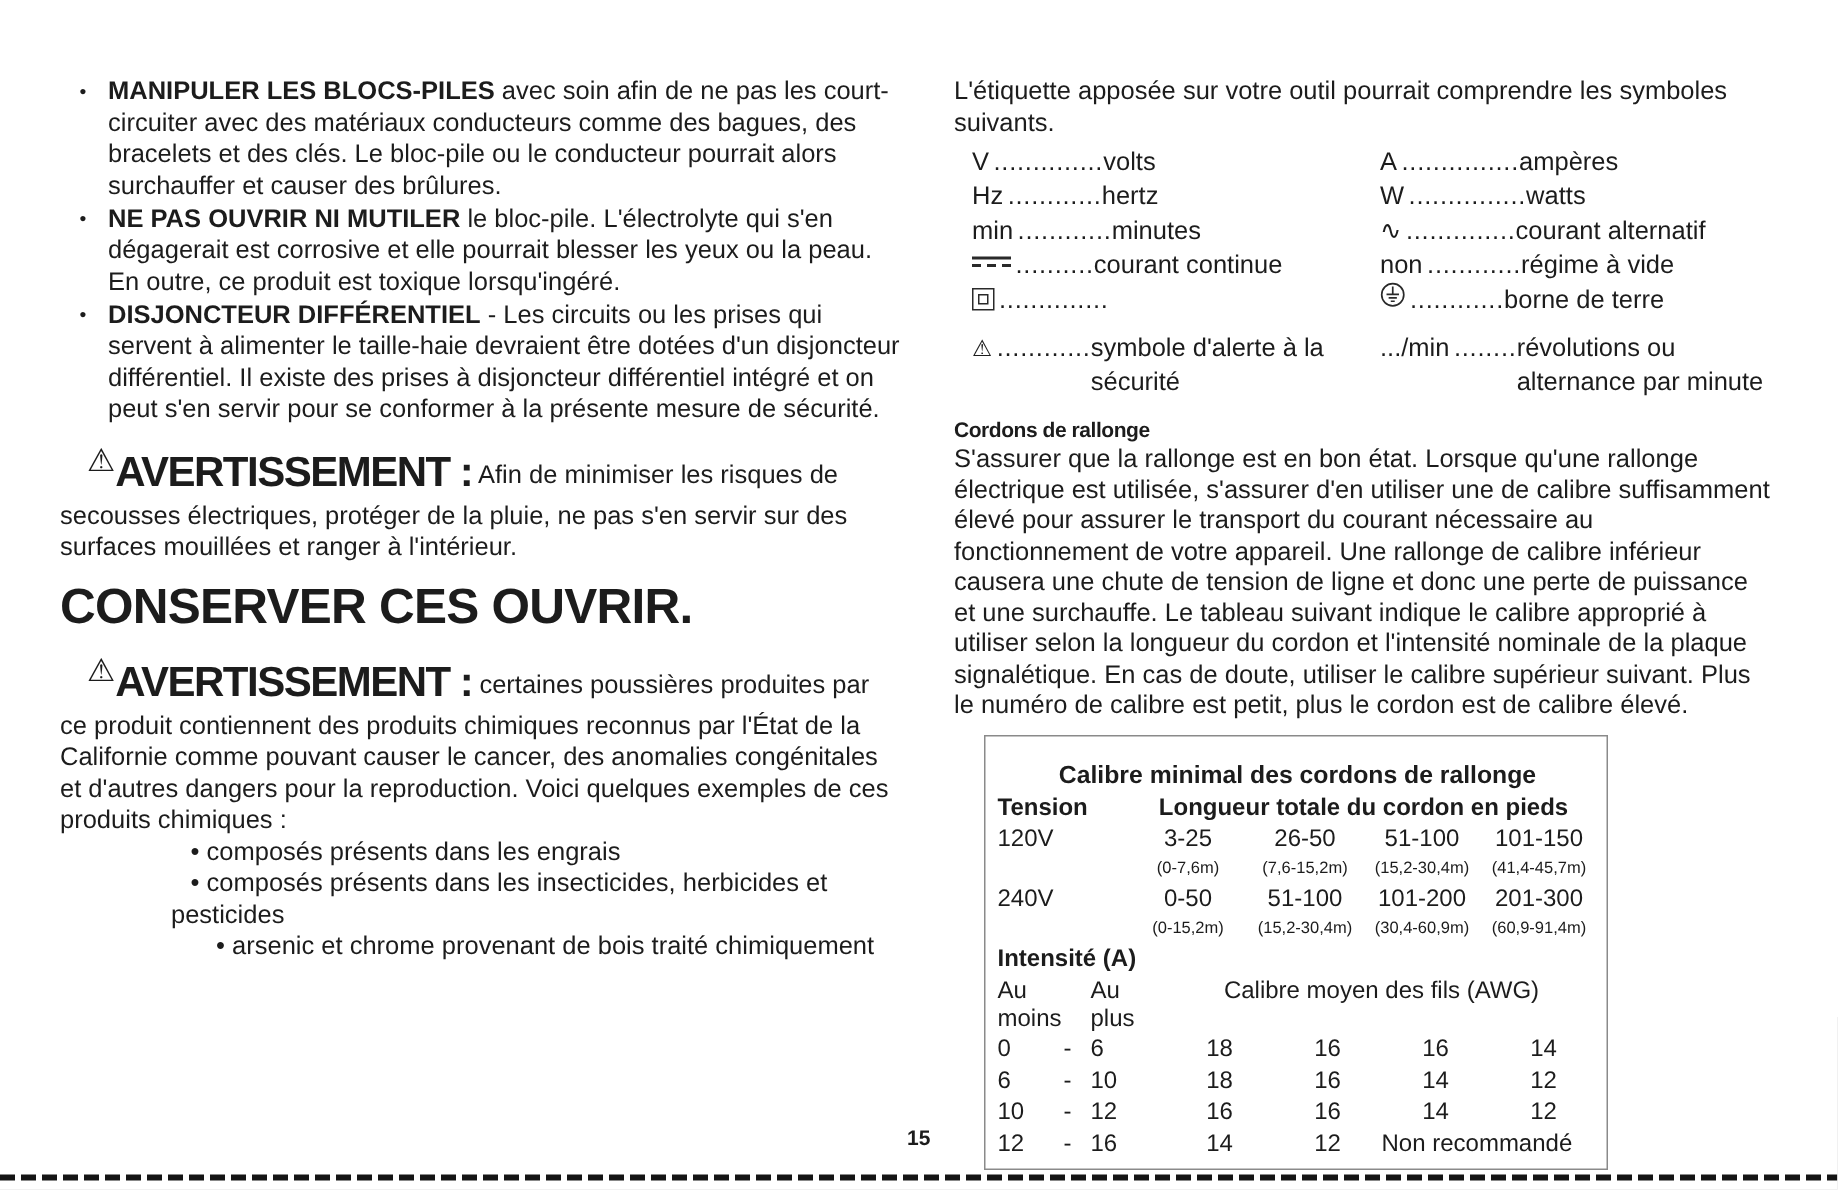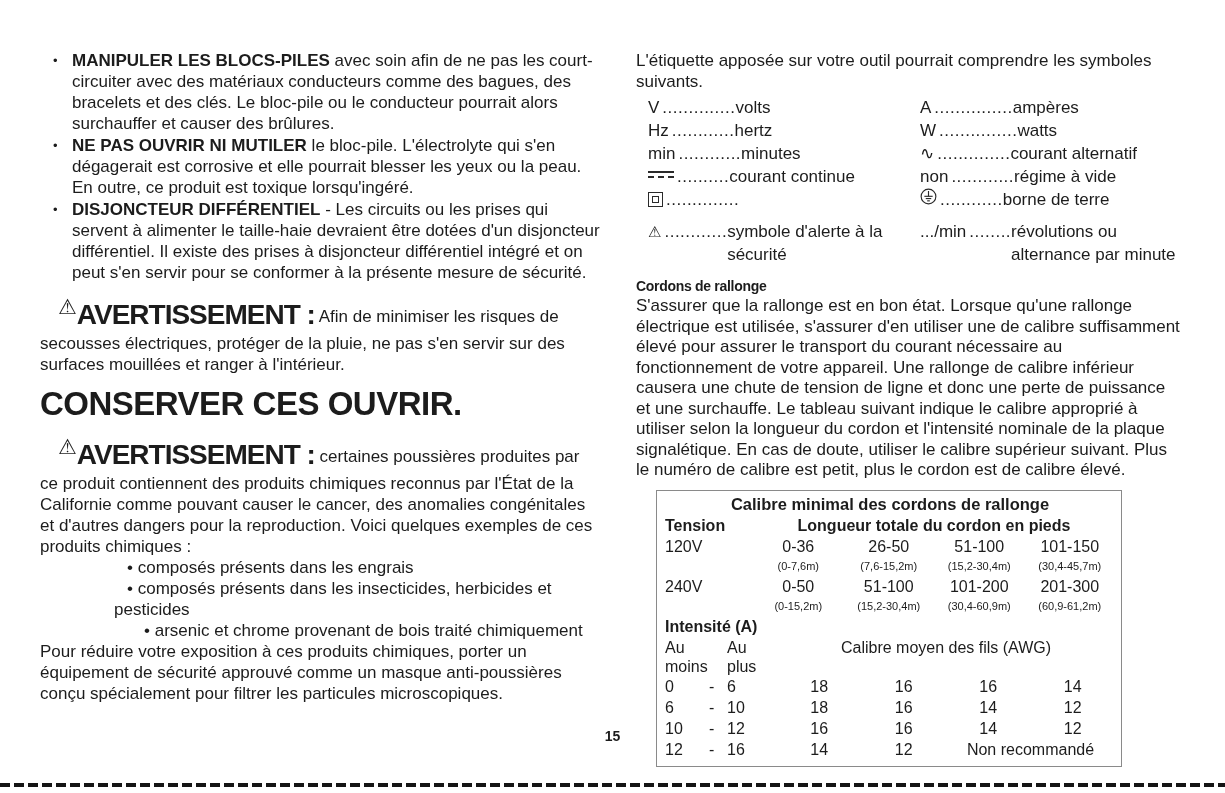--- a/index.html
+++ b/index.html
@@ -52,41 +52,41 @@
   .icon-classii::after{content:"";position:absolute;left:3px;top:3px;width:5px;height:5px;border:1.4px solid #2a2a2a;}
   .icon-earth{align-self:center;}
   .alert-sym{font-size:15px;}
 
   .cords-heading{margin:12px 0 2px 0;font-size:14px;font-weight:bold;letter-spacing:-0.3px;}
   .cords-body{margin:0;font-size:17px;line-height:20.5px;}
 
   
   .cord-table{
     margin:9px 0 0 20px;
-    width:466px;
+    width:416px;
     border:1px solid #8a8a8a;
     box-sizing:border-box;
-    padding:3px 6px 6px 8px;
+    padding:16px 6px 6px 8px;
     font-size:16px;line-height:21px;
   }
   .t-title{text-align:center;font-weight:bold;font-size:16.5px;}
   .t-grid{display:grid;grid-template-columns:88px repeat(4,1fr);}
   .t-grid .c{text-align:center;}
   .t-head-left{font-weight:bold;}
   .t-head-span{grid-column:2 / 6;text-align:center;font-weight:bold;}
   .t-meters{font-size:11px;line-height:19px;}
   .t-intensity{font-weight:bold;}
   .amp-grid{display:grid;grid-template-columns:44px 18px 50px repeat(4,1fr);}
   .amp-grid .c{text-align:center;}
   .awg-span{grid-column:4 / 8;text-align:center;}
   .two-line{line-height:19px;padding-top:1px;}
-  .nonrec-span{grid-column:6 / 8;text-align:center;}
-
-  
-  .pageno{position:absolute;top:728px;left:0;width:100%;text-align:center;
+  .nonrec-span{grid-column:6 / 8;}
+
+  
+  .pageno{position:absolute;top:750px;left:0;width:100%;text-align:center;
     font-size:14px;font-weight:bold;}
   .cutline{position:absolute;top:783px;left:0;width:100%;height:4px;
     background:repeating-linear-gradient(90deg,#141414 0 10px,transparent 10px 14px);}
 </style>
 </head>
 <body>
 
 <div class="page">
   <div class="columns">
 
@@ -112,21 +112,20 @@
 
       <p class="warn"><span class="warn-icon">⚠</span><span class="warn-title">AVERTISSEMENT :</span><span> certaines poussières produites par ce produit contiennent des produits chimiques reconnus par l'État de la Californie comme pouvant causer le cancer, des anomalies congénitales et d'autres dangers pour la reproduction. Voici quelques exemples de ces produits chimiques :</span></p>
 
       <ul class="subbullets">
         <li class="sb-1"><span>•</span> <span>composés présents dans les engrais</span></li>
         <li class="sb-2"><span>•</span> <span>composés présents dans les insecticides, herbicides et</span></li>
         <li class="sb-cont">pesticides</li>
         <li class="sb-3"><span>•</span> <span>arsenic et chrome provenant de bois traité chimiquement</span></li>
       </ul>
 
-      <p class="outro">Pour réduire votre exposition à ces produits chimiques, porter un équipement de sécurité approuvé comme un masque anti-poussières conçu spécialement pour filtrer les particules microscopiques.</p>
     </div>
 
     <div class="col-right">
       <p class="intro">L'étiquette apposée sur votre outil pourrait comprendre les symboles suivants.</p>
 
       <div class="symbols">
         <div class="sym-col-left">
           <div class="sym-row">
             <span class="sym">V</span>
             <span class="sym-dots">..............</span>
@@ -204,46 +203,46 @@
       <div class="cord-table">
         <div class="t-title">Calibre minimal des cordons de rallonge</div>
 
         <div class="t-grid">
           <div class="t-head-left">Tension</div>
           <div class="t-head-span">Longueur totale du cordon en pieds</div>
         </div>
 
         <div class="t-grid">
           <div>120V</div>
-          <div class="c">0-36</div>
+          <div class="c">3-25</div>
           <div class="c">26-50</div>
           <div class="c">51-100</div>
           <div class="c">101-150</div>
         </div>
         <div class="t-grid t-meters">
           <div></div>
           <div class="c">(0-7,6m)</div>
           <div class="c">(7,6-15,2m)</div>
           <div class="c">(15,2-30,4m)</div>
-          <div class="c">(30,4-45,7m)</div>
+          <div class="c">(41,4-45,7m)</div>
         </div>
 
         <div class="t-grid">
           <div>240V</div>
           <div class="c">0-50</div>
           <div class="c">51-100</div>
           <div class="c">101-200</div>
           <div class="c">201-300</div>
         </div>
         <div class="t-grid t-meters">
           <div></div>
           <div class="c">(0-15,2m)</div>
           <div class="c">(15,2-30,4m)</div>
           <div class="c">(30,4-60,9m)</div>
-          <div class="c">(60,9-61,2m)</div>
+          <div class="c">(60,9-91,4m)</div>
         </div>
 
         <div class="t-intensity">Intensité (A)</div>
 
         <div class="amp-grid">
           <div class="two-line"><span>Au</span><br><span>moins</span></div>
           <div></div>
           <div class="two-line"><span>Au</span><br><span>plus</span></div>
           <div class="awg-span">Calibre moyen des fils (AWG)</div>
         </div>

